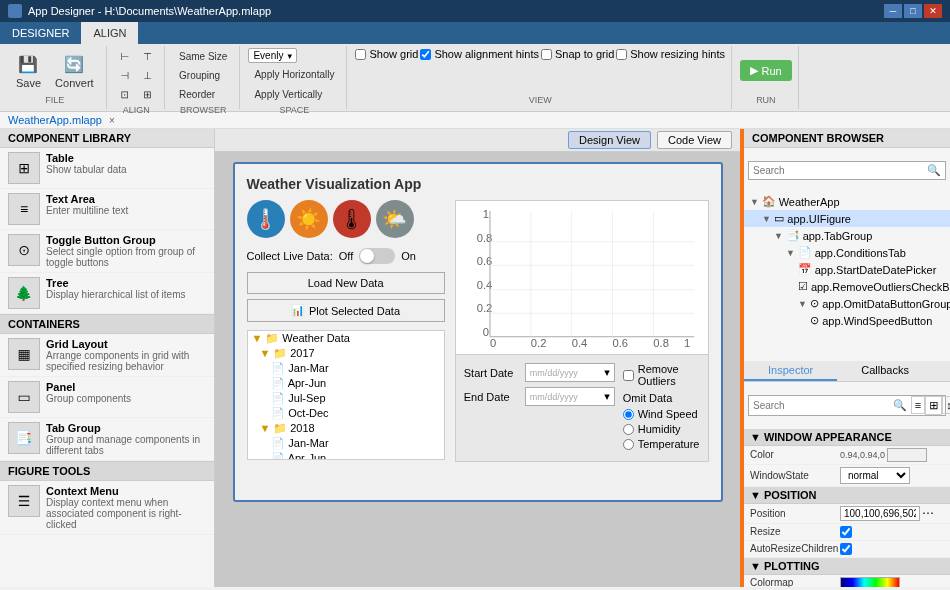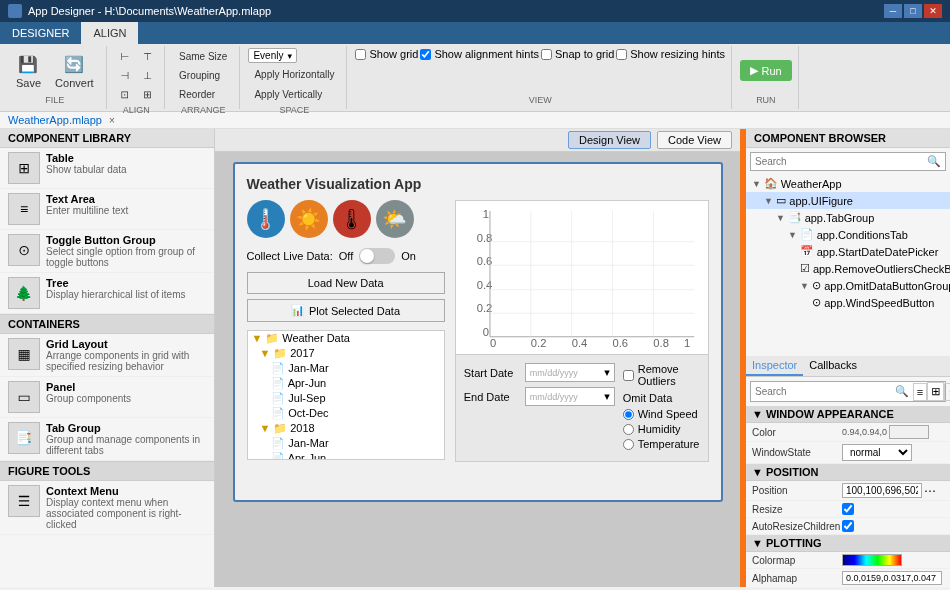--- a/index.html
+++ b/index.html
@@ -99,33 +99,33 @@
     .date-label { width: 55px; font-size: 11px; }
     .date-input { border: 1px solid #aaa; padding: 2px 4px; background: white; font-size: 10px; width: 90px; display: flex; align-items: center; justify-content: space-between; }
     .omit-section { }
     .omit-title { font-size: 11px; margin-bottom: 4px; }
     .radio-item { display: flex; align-items: center; gap: 4px; margin-bottom: 3px; font-size: 11px; }
     .radio-item input { width: 11px; height: 11px; }
     .checkbox-item { display: flex; align-items: center; gap: 4px; font-size: 11px; margin-bottom: 5px; }
     .checkbox-item input { width: 11px; height: 11px; }
 
     
-    .right-panel { width: 210px; background: #f5f5f5; border-left: 6px solid #f97316; display: flex; flex-direction: column; overflow: hidden; }
+    .right-panel { width: 210px; background: #f5f5f5; border-left: 4px solid #f97316; display: flex; flex-direction: column; overflow: hidden; gap: 9px; }
     .browser-title { background: #e0e0e0; padding: 3px 8px; font-weight: bold; font-size: 11px; border-bottom: 1px solid #ccc; }
     .browser-search { display: flex; align-items: center; border: 1px solid #aaa; margin: 4px; background: white; }
     .browser-search input { flex: 1; border: none; padding: 2px 4px; font-size: 10px; outline: none; }
     .browser-search-icon { padding: 2px 4px; color: #666; }
     
     .component-tree { overflow-y: auto; flex: 1; font-size: 11px; }
     .ct-item { padding: 2px 6px; cursor: pointer; display: flex; align-items: center; gap: 3px; }
     .ct-item.selected { background: #cce0ff; }
     .ct-arrow { font-size: 9px; color: #666; }
     
     .inspector-tabs { display: flex; border-bottom: 1px solid #ccc; background: #e8e8e8; }
-    .inspector-tab { padding: 3px 6px; cursor: pointer; font-size: 11px; border-bottom: 2px solid transparent; }
+    .inspector-tab { padding: 3px 24px; cursor: pointer; font-size: 11px; border-bottom: 2px solid transparent; }
     .inspector-tab.active { border-bottom-color: #4a90d9; color: #4a90d9; }
     
     .inspector-search { display: flex; align-items: center; border: 1px solid #aaa; margin: 4px; background: white; }
     .inspector-search input { flex: 1; border: none; padding: 2px 4px; font-size: 10px; outline: none; }
     
     .properties-panel { overflow-y: auto; flex: 1; }
     .prop-section-header { background: #d8d8d8; padding: 2px 6px; font-weight: bold; font-size: 10px; border-bottom: 1px solid #ccc; display: flex; align-items: center; gap: 3px; cursor: pointer; }
     .prop-row { display: flex; align-items: center; padding: 2px 6px; border-bottom: 1px solid #eee; }
     .prop-label { width: 90px; font-size: 10px; color: #333; flex-shrink: 0; }
     .prop-value { flex: 1; display: flex; align-items: center; gap: 2px; }
@@ -187,21 +187,21 @@
     </div>
     <div class="ribbon-group-label">ALIGN</div>
   </div>
 
   <div class="ribbon-group">
     <div class="ribbon-group-content" style="flex-direction:column;align-items:flex-start;">
       <div class="ribbon-btn-small">Same Size</div>
       <div class="ribbon-btn-small">Grouping</div>
       <div class="ribbon-btn-small">Reorder</div>
     </div>
-    <div class="ribbon-group-label">ARRANGE</div>
+    <div class="ribbon-group-label">BROWSER</div>
   </div>
 
   <div class="ribbon-group">
     <div class="ribbon-group-content" style="flex-direction:column;align-items:flex-start;gap:3px;">
       <div class="ribbon-dropdown">Evenly</div>
       <div class="ribbon-btn-small">Apply Horizontally</div>
       <div class="ribbon-btn-small">Apply Vertically</div>
     </div>
     <div class="ribbon-group-label">SPACE</div>
   </div>

